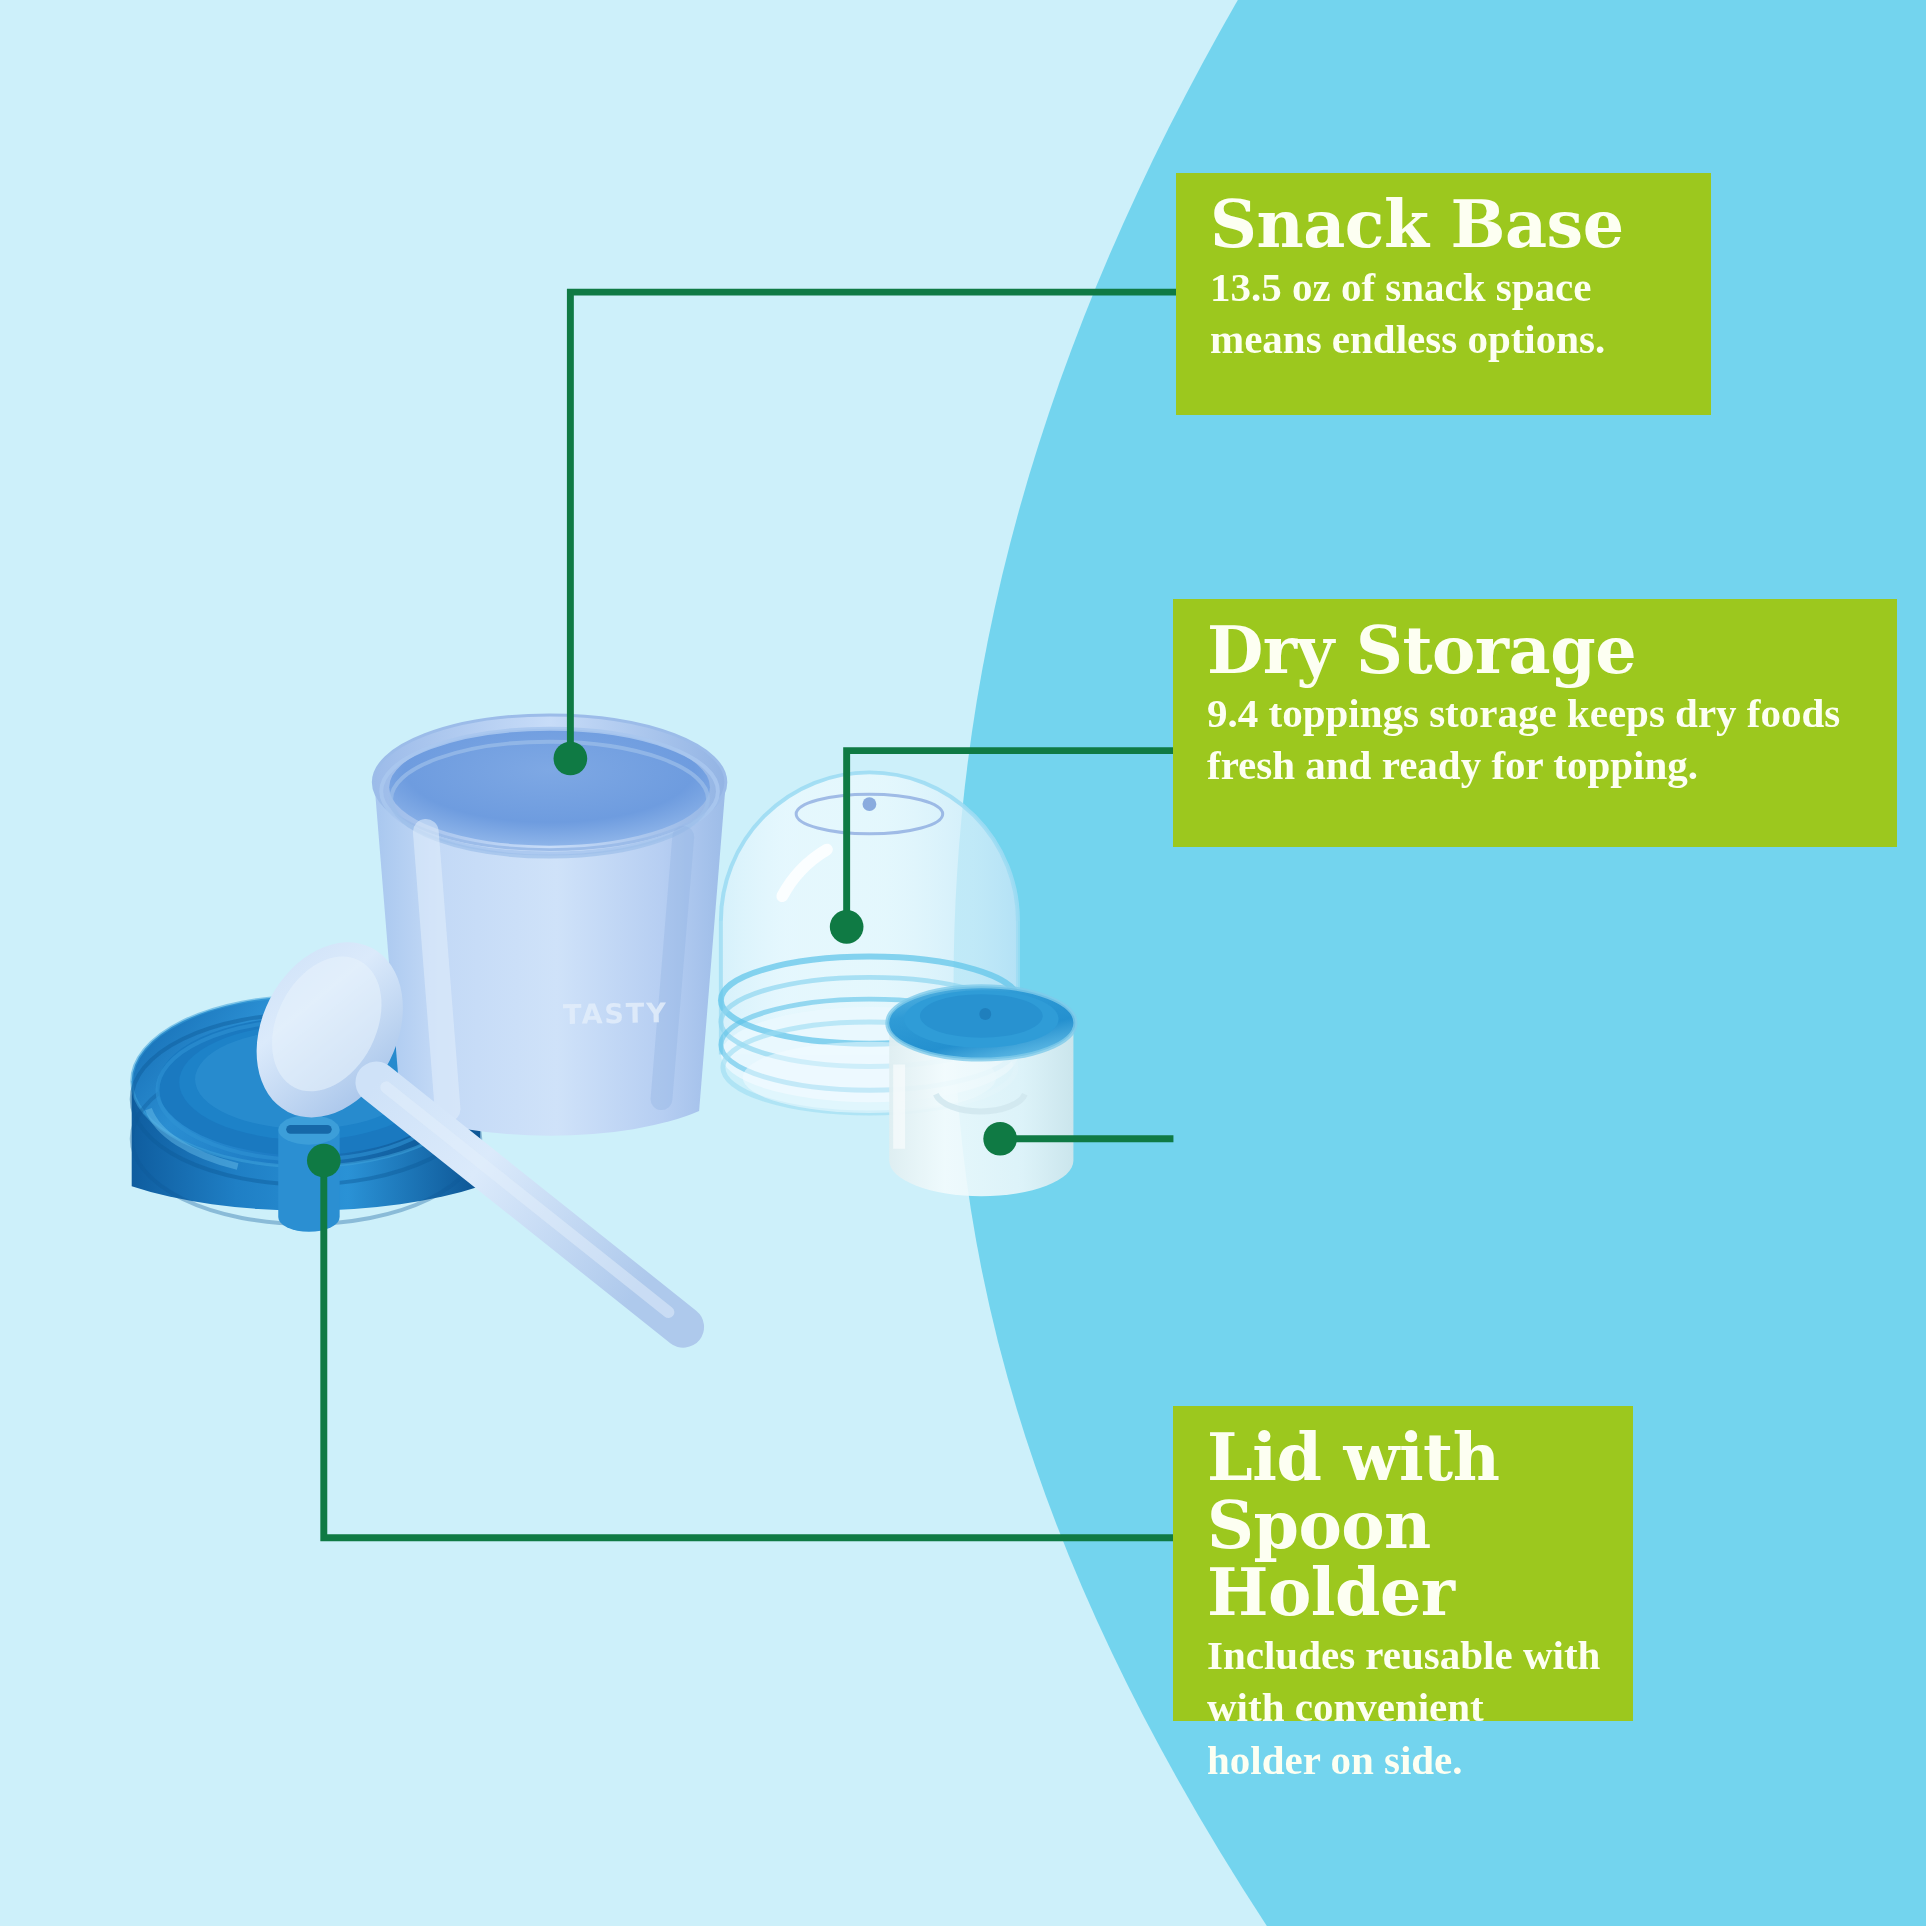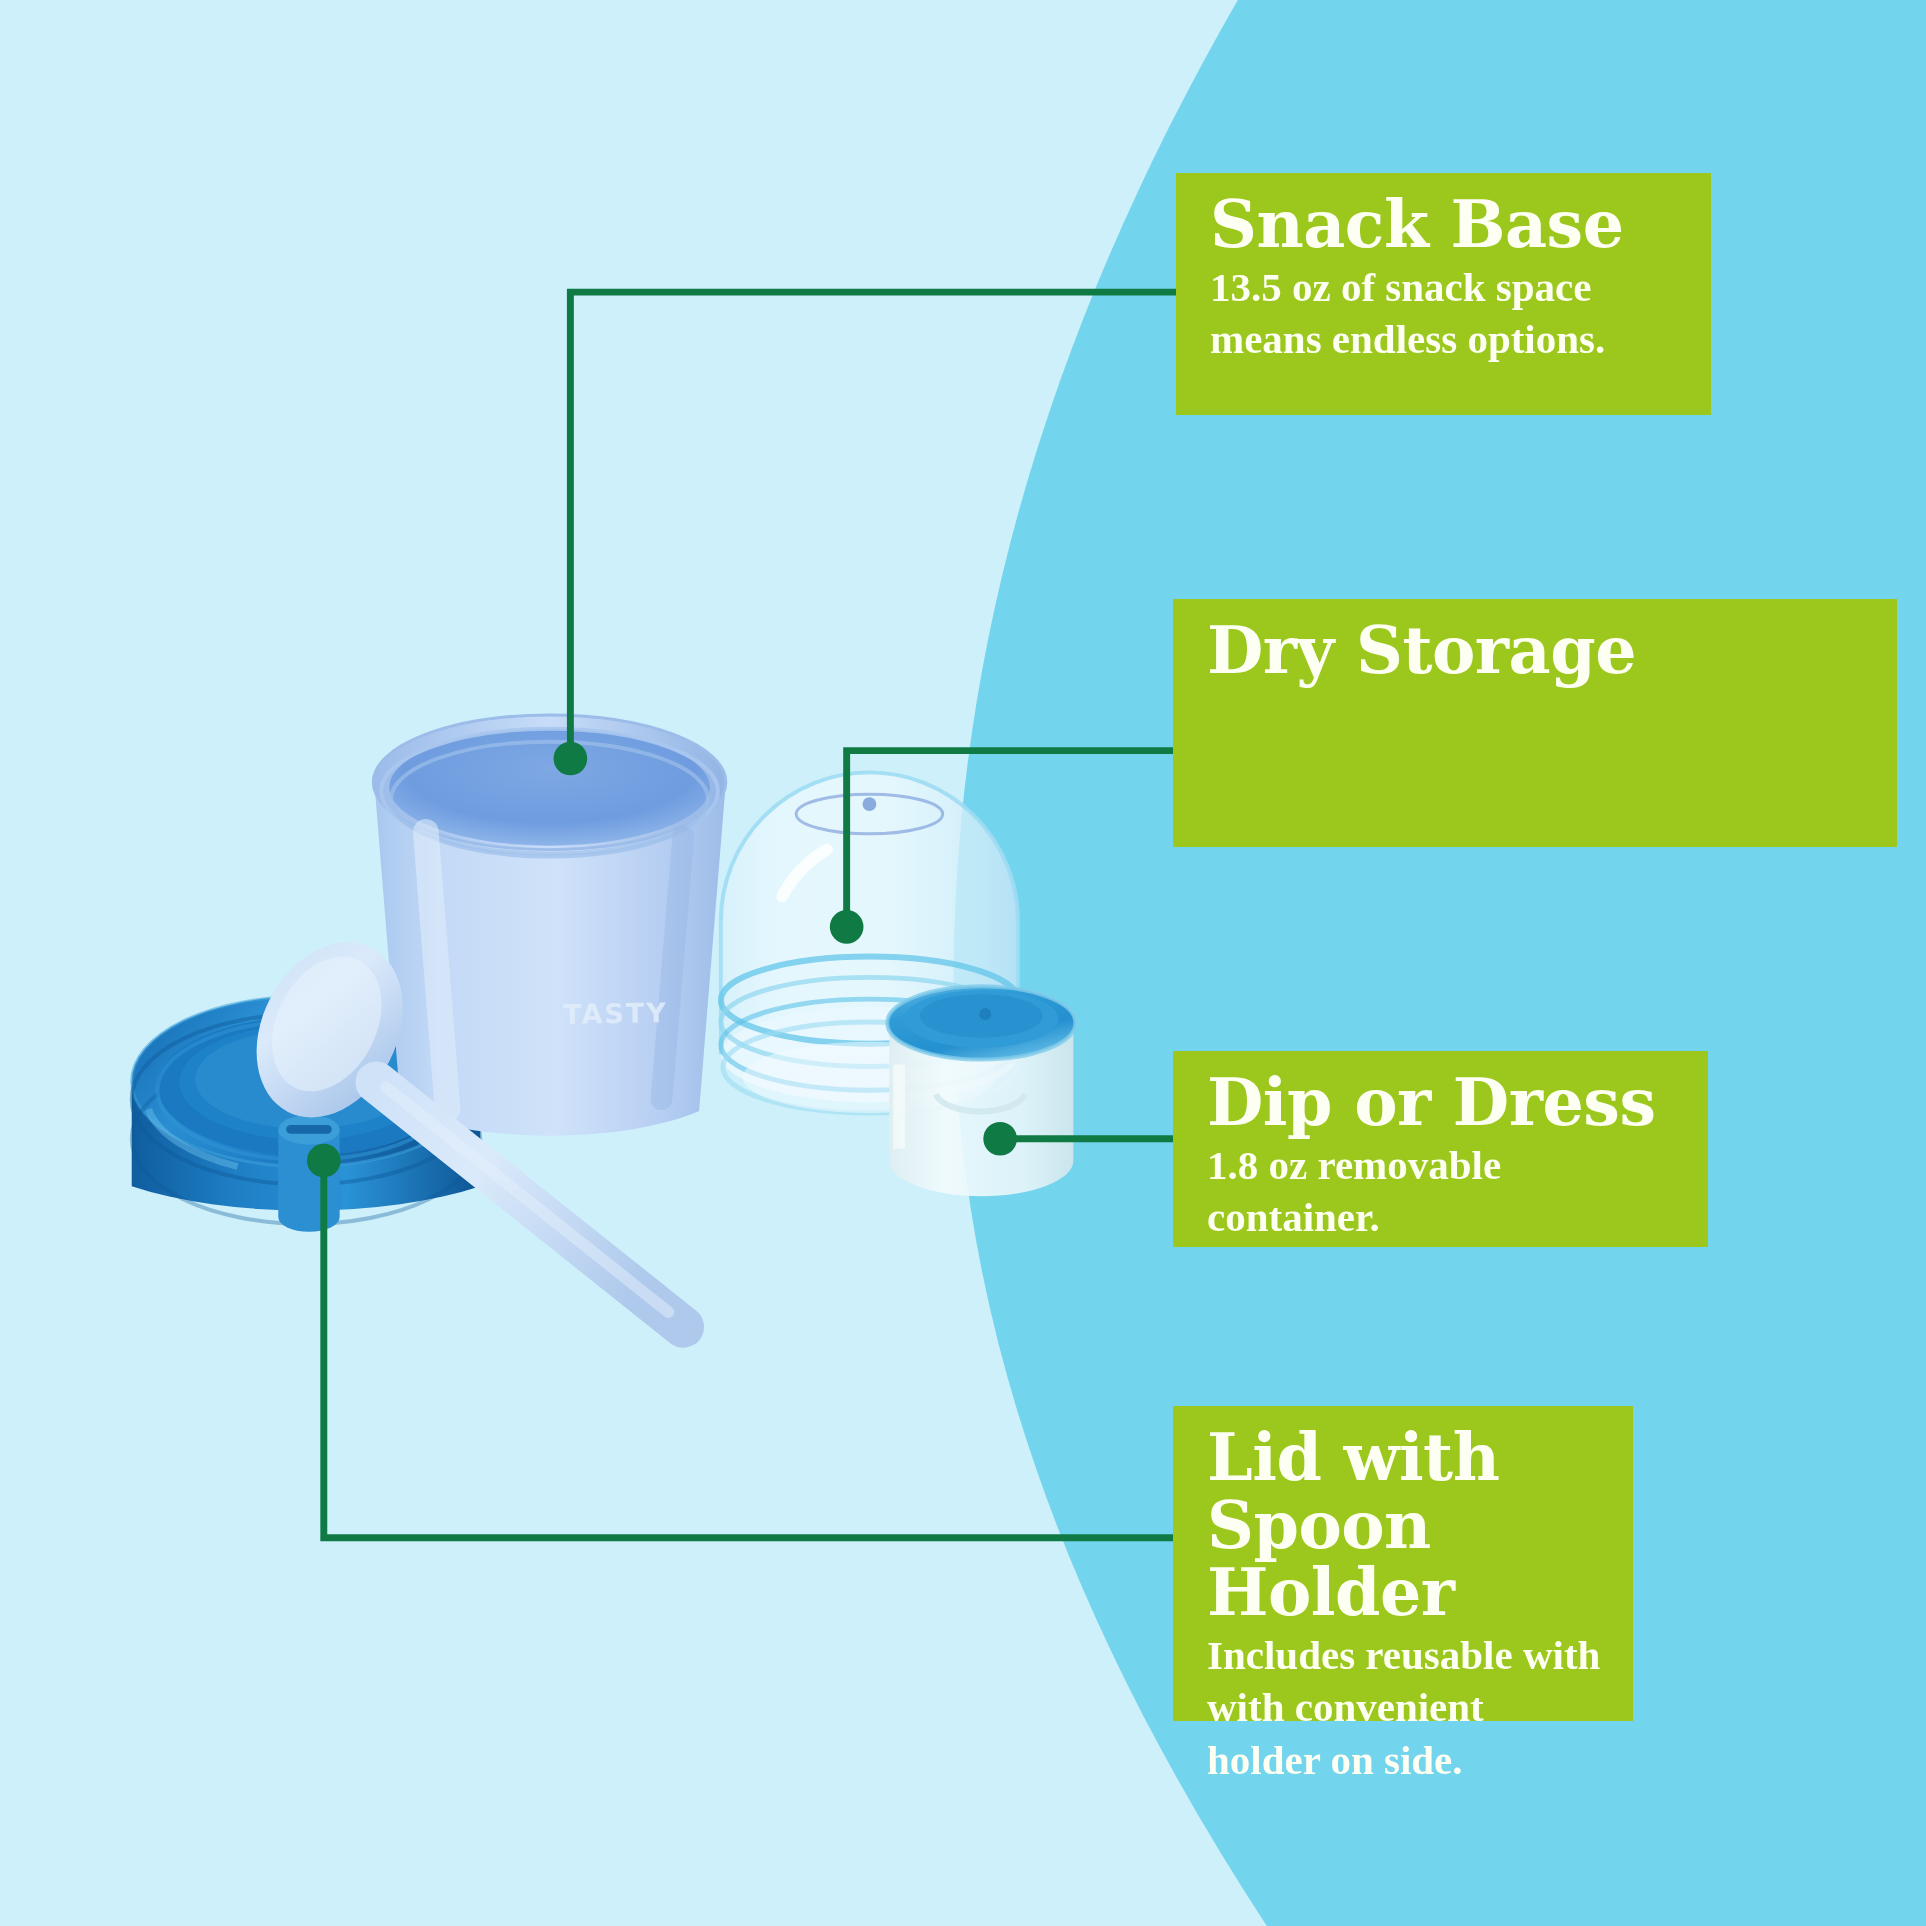--- a/index.html
+++ b/index.html
@@ -244,26 +244,23 @@
     </g>
   </svg>
 
   <div class="callout" style="left:1176px; top:173px; width:535px; height:242px;">
     <h2>Snack Base</h2>
     <p>13.5 oz of snack space means endless options.</p>
   </div>
 
   <div class="callout" style="left:1173px; top:599px; width:724px; height:248px;">
     <h2>Dry Storage</h2>
+    <p>9.4 toppings storage keeps dry foods fresh and ready for topping.</p>
   </div>
 
-  <div class="callout" style="left:1173px; top:1051px; width:535px; height:196px;">
-    <h2>Dip or Dress</h2>
-    <p>1.8 oz removable container.</p>
-  </div>
 
   <div class="callout" style="left:1173px; top:1406px; width:460px; height:315px;">
     <h2>Lid with Spoon Holder</h2>
     <p>Includes reusable with with convenient holder on side.</p>
   </div>
 
 </div>
 
 
 </body></html>

